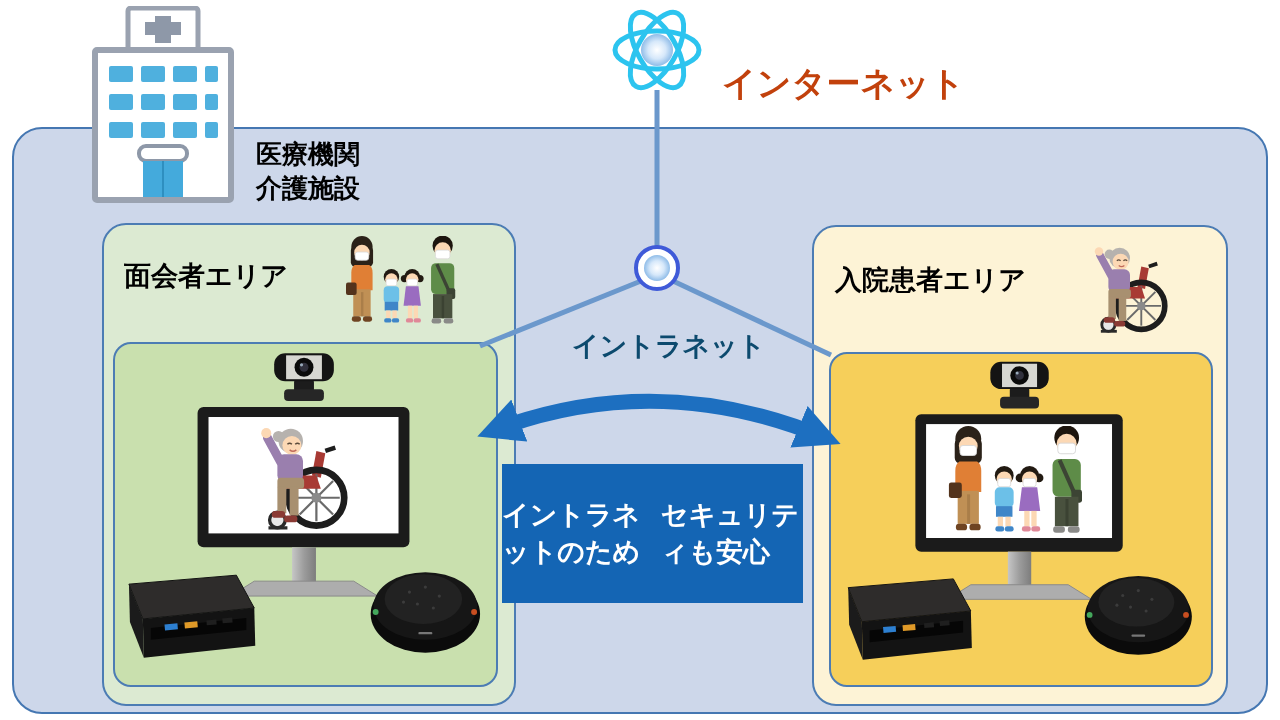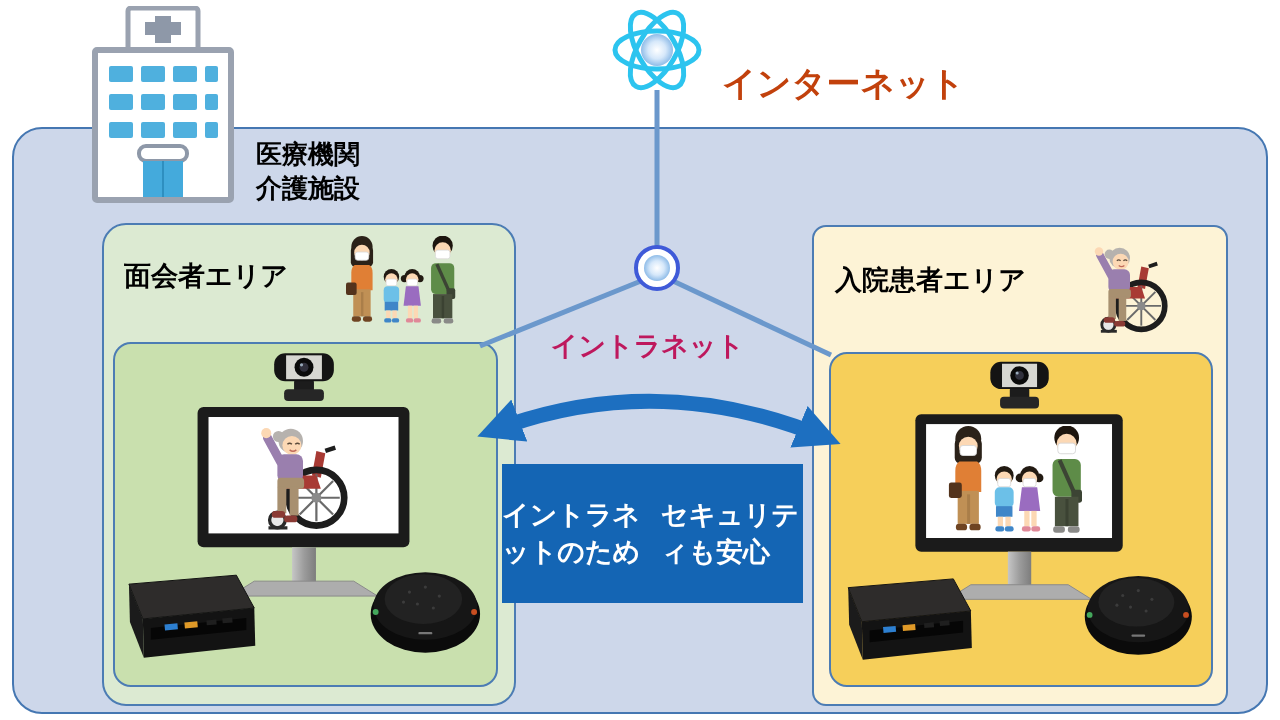--- a/index.html
+++ b/index.html
@@ -4,21 +4,21 @@
 <style>
   html,body{margin:0;padding:0;background:#fff;}
   body{font-family:"Liberation Sans","DejaVu Sans",sans-serif;}
   .canvas{position:relative;width:1280px;height:720px;background:#ffffff;overflow:hidden;}
 
   .container{position:absolute;left:12px;top:127px;width:1252px;height:583px;
     background:#cdd7ea;border:2px solid #4577b2;border-radius:30px;}
 
   .area{position:absolute;border:2px solid #4c7cb4;border-radius:24px;}
   .area-visitor{left:90px;top:223px;width:410px;height:479px;background:#dcead2;margin-left:12px;}
-  .area-patient{left:812px;top:225px;width:412px;height:477px;background:#fdf3d6;border-radius:14px;}
+  .area-patient{left:812px;top:225px;width:412px;height:477px;background:#fdf3d6;}
   .area-label{position:absolute;font-size:27px;font-weight:700;color:#000;white-space:nowrap;}
   .area-visitor .area-label{left:20px;top:33px;}
   .area-patient .area-label{left:21px;top:35px;}
 
   .inner{position:absolute;border:2px solid #4c7cb4;border-radius:18px;}
   .area-visitor .inner{left:9px;top:117px;width:381px;height:341px;background:#c9e0ae;}
   .area-patient .inner{left:15px;top:125px;width:380px;height:331px;background:#f6cf5a;}
   .equip{position:absolute;left:0;top:0;width:100%;height:100%;}
 
   .badge{position:absolute;}
@@ -29,22 +29,22 @@
     background:#1465b4;color:#ffffff;display:flex;flex-direction:row;
     align-items:center;justify-content:center;font-size:27px;font-weight:700;line-height:37px;}
 
   .hospital{position:absolute;left:83px;top:6px;width:160px;height:200px;}
 
   .facility-label{position:absolute;left:256px;top:137px;font-size:26px;font-weight:700;line-height:34px;color:#000;text-align:right;}
 
   .internet-label{position:absolute;left:708px;top:26px;font-size:34px;font-weight:700;line-height:35px;color:#c2410c;white-space:nowrap;margin-top:40px;}
   .internet-label .l1{margin-left:14px;}
 
-  .intranet-label{position:absolute;left:540px;top:328px;width:215px;text-align:center;
-    font-size:27px;font-weight:700;color:#be185d;}
+  .intranet-label{position:absolute;left:572px;top:328px;width:215px;
+    font-size:27px;font-weight:700;color:#0c4a6e;}
 
   .overlay{position:absolute;left:0;top:0;width:1280px;height:720px;pointer-events:none;}
   .hidden-defs{position:absolute;width:0;height:0;}
 </style>
 </head>
 <body>
 
 <svg class="hidden-defs" aria-hidden="true">
   <defs>
     <radialGradient id="glowGrad">

